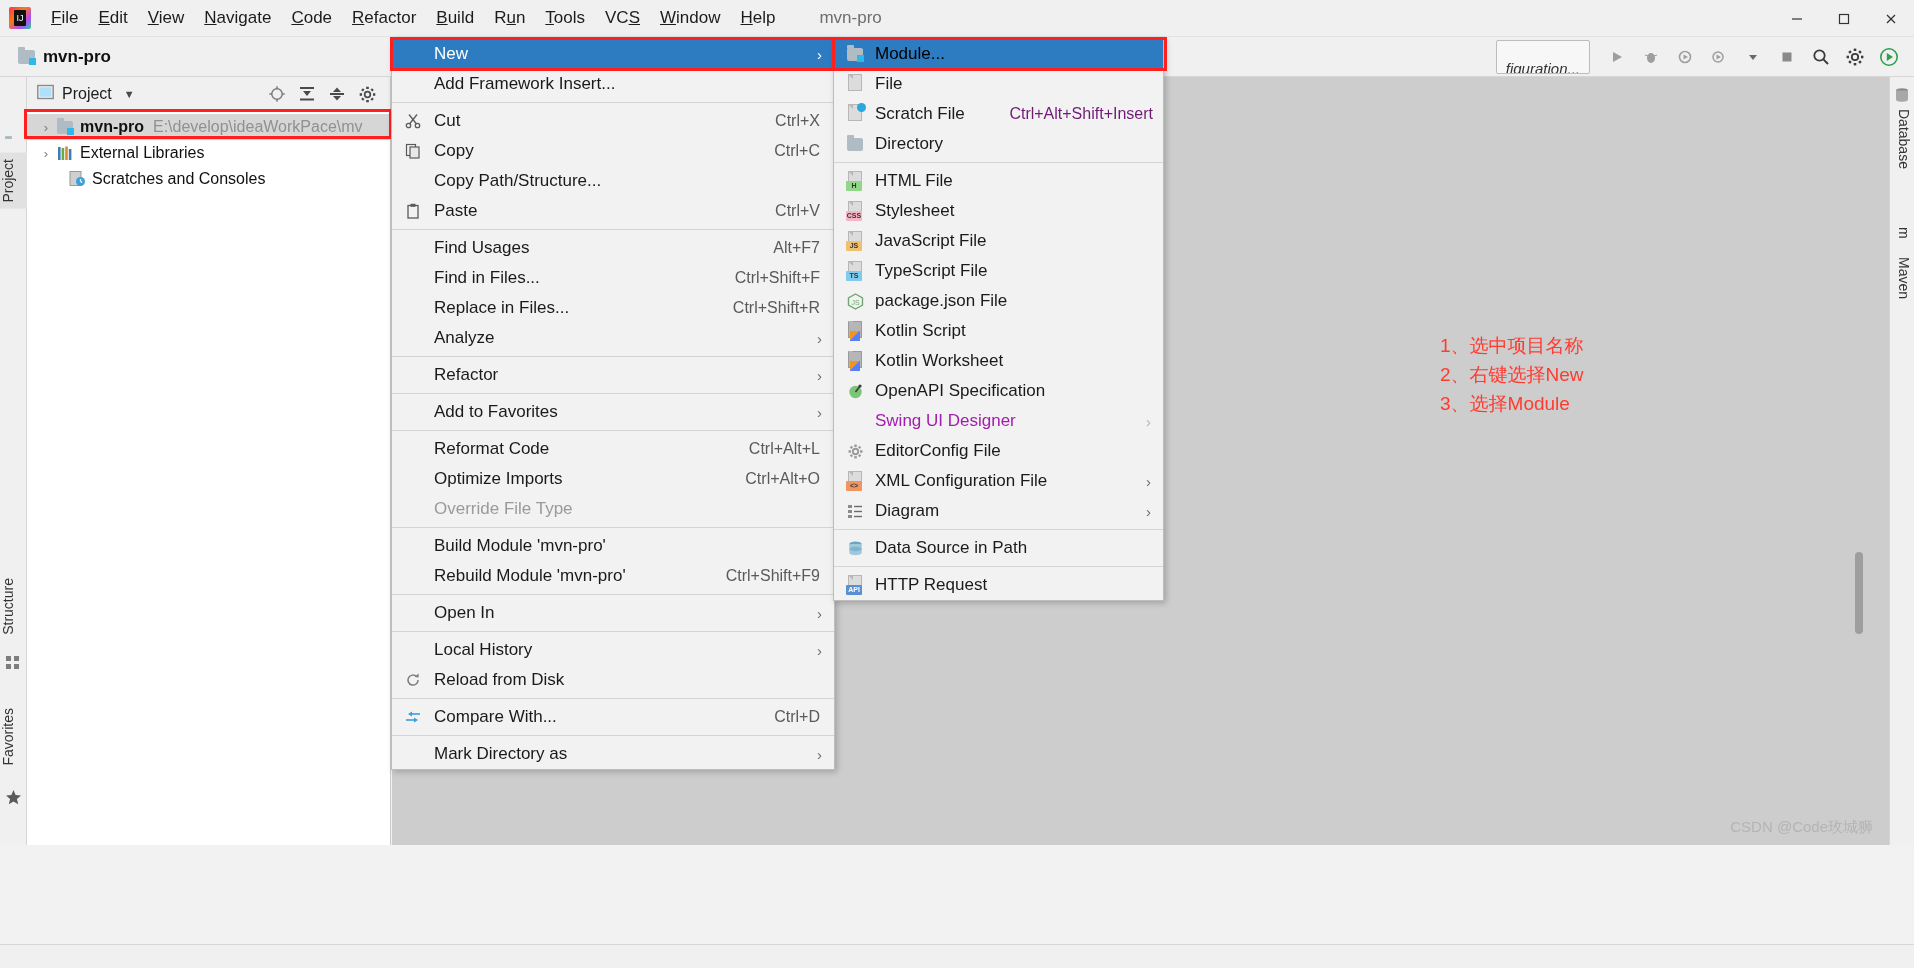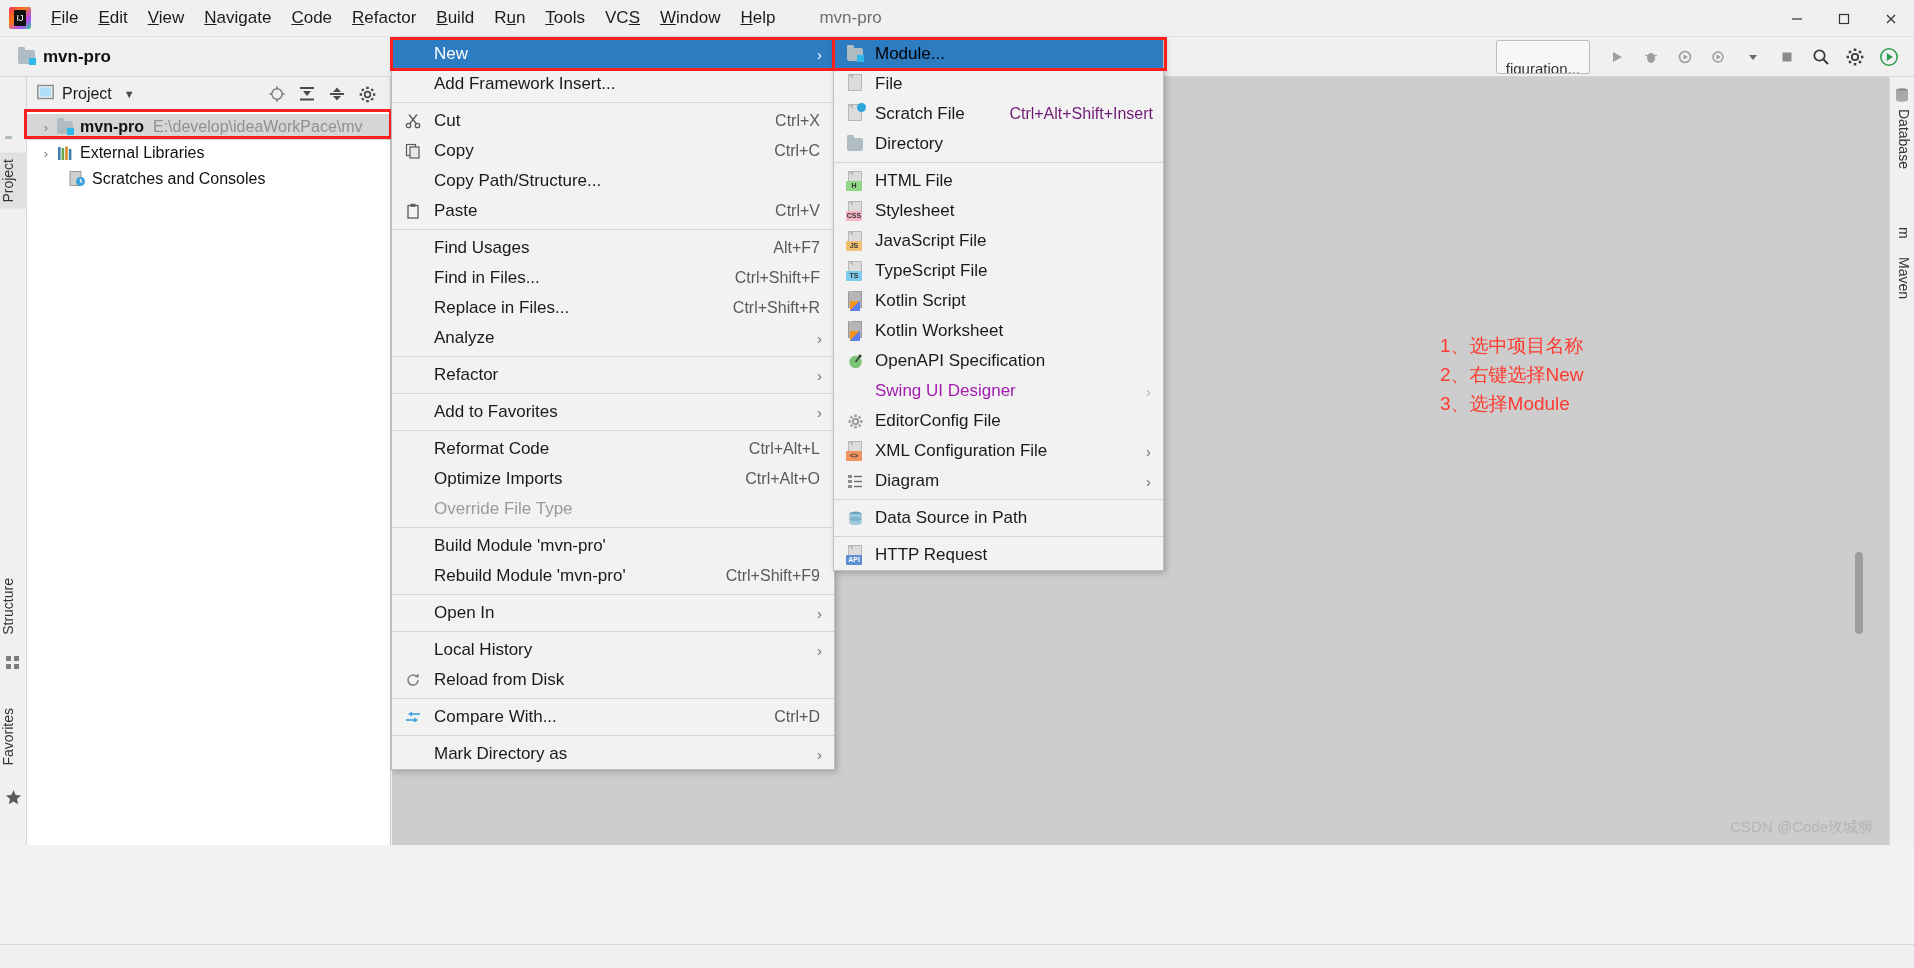--- a/index.html
+++ b/index.html
@@ -54,21 +54,21 @@
     position:absolute; left:0; top:37px; width:1914px; height:40px;
     background:#f0f0f0; display:flex; align-items:center;
     border-bottom:1px solid #d6d6d6;
   }
   .tb-folder-icon{ margin-left:18px; margin-right:8px; display:flex; align-items:center;}
   .tb-project-name{ font-size:17px; font-weight:bold; color:#111; }
   .tb-right{ position:absolute; right:0; top:0; height:40px; display:flex; align-items:center; }
   .config-box{
     border:1px solid #bdbdbd; background:#f7f7f7; height:26px; line-height:24px;
     padding:16px 9px; font-size:15px; color:#333; border-radius:2px; margin-right:10px;
-    max-width:120px; overflow:hidden; white-space:nowrap;
+    max-width:120px; overflow:hidden; white-space:nowrap;font-style:italic;
   }
   .tb-icon{ width:34px; height:34px; display:flex; align-items:center; justify-content:center; }
 
   
   .leftstrip{
     position:absolute; left:0; top:77px; width:27px; height:768px;
     background:#f0f0f0; border-right:1px solid #d6d6d6;
   }
   .vtab{
     position:absolute; left:0; width:27px;
@@ -721,20 +721,29 @@
         <span class="ficon">
             <span class="sheet"></span>
             <span class="fold"></span>
             <span class="badge" style="background:#7fcbee;">TS</span>
           </span>
       </span>
       <span class="si-label">TypeScript File</span>
     </div>
     <div class="subitem">
       <span class="si-icon">
+        <svg width="17" height="17" viewBox="0 0 17 17">
+            <polygon points="8.5,1 15.5,5 15.5,12 8.5,16 1.5,12 1.5,5" fill="none" stroke="#6fa96f" stroke-width="1.4"></polygon>
+            <text x="8.5" y="11.5" font-size="7" fill="#6fa96f" text-anchor="middle" font-family="Liberation Sans">JS</text>
+          </svg>
+      </span>
+      <span class="si-label">package.json File</span>
+    </div>
+    <div class="subitem">
+      <span class="si-icon">
         <span class="ficon">
             <span class="sheet" style="background:#b6b6b6;border-color:#9a9a9a;"></span>
             <span class="fold"></span>
           <span style="position:absolute;left:4px;bottom:0;width:10px;height:10px;background:linear-gradient(135deg,#f0941e 0%,#f0941e 45%,#5a7ff0 46%,#5a7ff0 100%);"></span>
         </span>
       </span>
       <span class="si-label">Kotlin Script</span>
     </div>
     <div class="subitem">
       <span class="si-icon">

